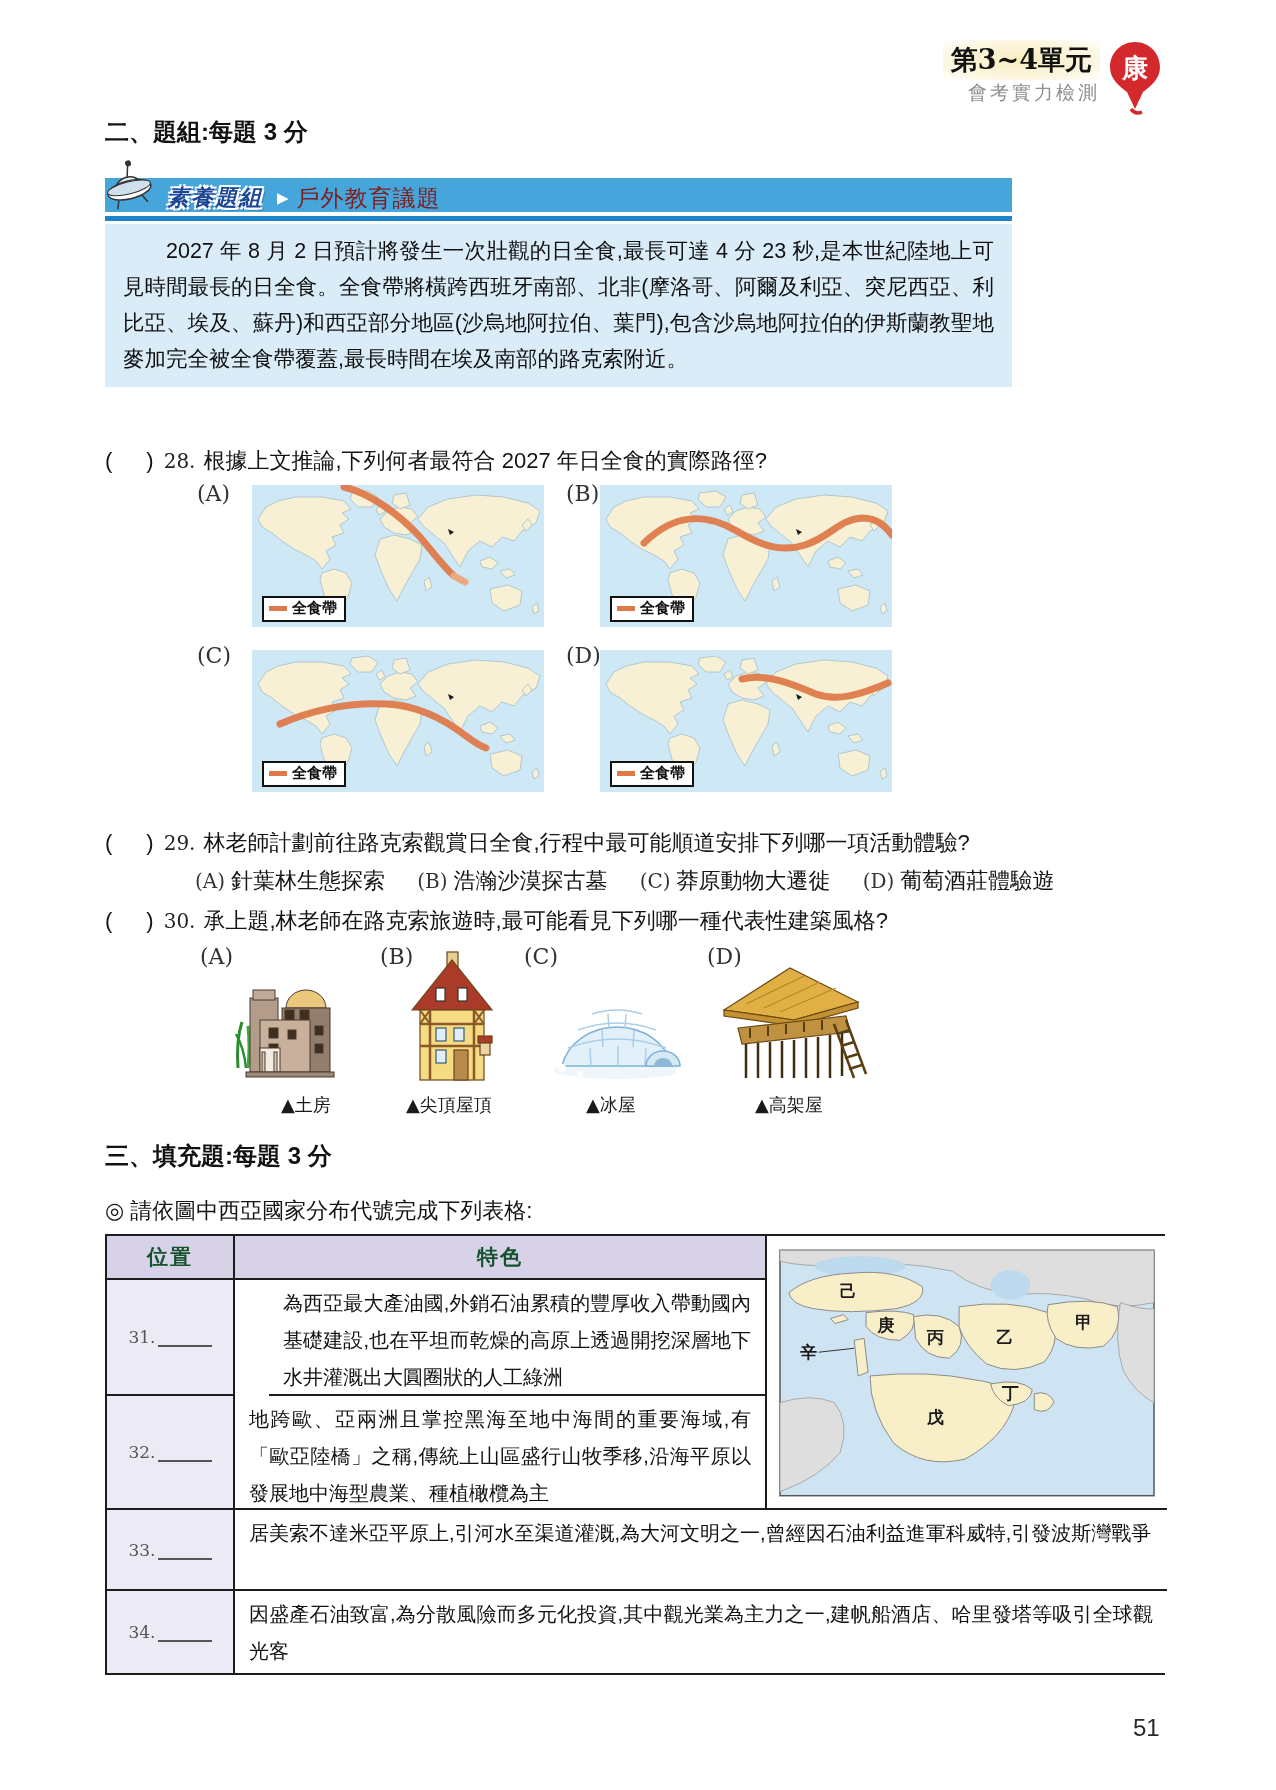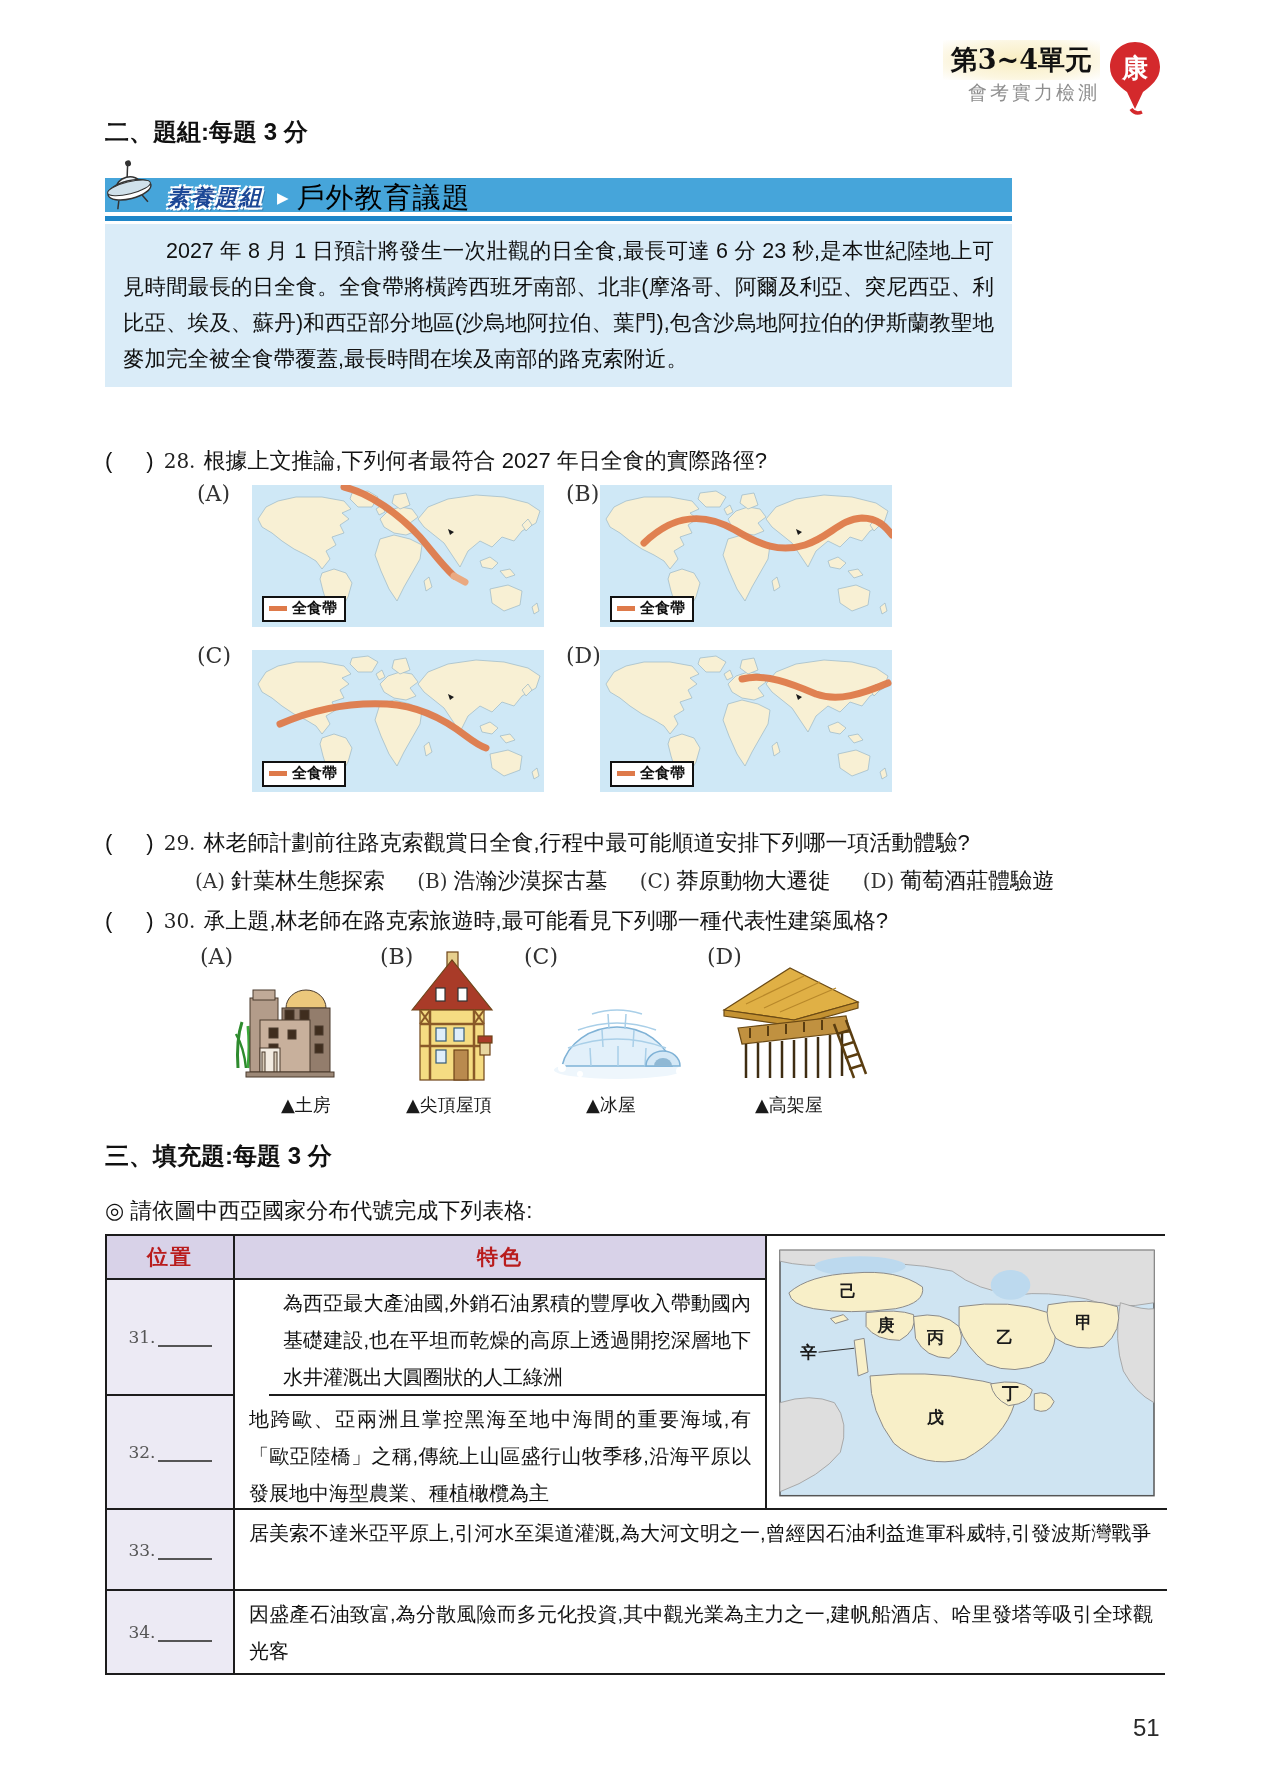--- a/index.html
+++ b/index.html
@@ -16,21 +16,21 @@
   
   .h-sec{position:absolute;left:105px;font-size:24px;font-weight:700;color:#111;white-space:nowrap;}
   
   .banner{position:absolute;left:105px;top:178px;width:907px;height:34px;background:#46a5da;}
   .banner-line{position:absolute;left:105px;top:216px;width:907px;height:5px;background:#1e86c8;}
   .banner-inner{position:relative;height:40px;display:flex;align-items:center;text-align:right;}
   .ufo{position:absolute;left:-4px;top:-20px;}
   .banner-tag{margin-left:62px;font-size:22px;font-weight:900;font-style:italic;color:#1c4796;letter-spacing:2px;
       text-shadow:-2px -2px 0 #fff,2px -2px 0 #fff,-2px 2px 0 #fff,2px 2px 0 #fff,3px 3px 0 rgba(30,60,110,.35);}
   .banner-arrow{color:#fff;font-size:15px;margin:0 8px 0 14px;}
-  .banner-topic{color:#000000;font-size:28px;letter-spacing:1px;}
+  .banner-topic{color:#7f1d1d;font-size:23px;letter-spacing:1px;}
   
   .passage{position:absolute;left:105px;top:224px;width:907px;box-sizing:border-box;
       background:#daecf8;padding:9px 18px 10px 18px;font-size:21.5px;line-height:36px;
       text-align:justify;text-indent:2em;color:#101010;}
   
   .q-line{position:absolute;font-size:22px;color:#141414;white-space:nowrap;}
   .paren{font-size:22px;}
   .paren-gap{display:inline-block;width:34px;}
   .qnum{font-family:"DejaVu Serif","Liberation Serif",serif;font-size:20px;margin:0 8px 0 10px;color:#222;}
   .opt-letter{font-family:"DejaVu Serif","Liberation Serif",serif;font-size:22px;color:#333;font-weight:400;}
@@ -49,21 +49,21 @@
   .bcaption{position:absolute;font-family:"DejaVu Serif","Liberation Serif",serif;font-size:18px;color:#1a1a1a;white-space:nowrap;}
   
   .instr{position:absolute;left:105px;font-size:22px;color:#141414;white-space:nowrap;}
   .ftable{position:absolute;left:105px;top:1234px;width:1060px;box-sizing:border-box;
       display:grid;grid-template-columns:128px 532px 400px;
       grid-template-rows:44px 116px 114px 81px 82px;border:2.5px solid #1c1c1c;background:#fff;}
   .cell{box-sizing:border-box;}
   .bb{border-bottom:2px solid #1c1c1c;}
   .br{border-right:2px solid #1c1c1c;}
   .hcell{background:#d8d2e8;display:flex;align-items:center;justify-content:center;
-      font-size:21px;font-weight:700;letter-spacing:2px;color:#b91c1c;}
+      font-size:21px;font-weight:700;letter-spacing:2px;color:#14532d;}
   .pcell{background:#eceaf4;display:flex;align-items:center;justify-content:center;}
   .pcell .num{font-family:"DejaVu Serif","Liberation Serif",serif;font-size:17px;color:#555;}
   .pcell .blank{display:inline-block;width:54px;height:18px;border-bottom:2px solid #555;margin-left:2px;}
   .dcell{background:#fff;padding:5px 14px 0 14px;font-size:20px;line-height:37px;color:#121212;text-align:justify;}
   .mapcell{grid-column:3;grid-row:1/span 3;background:#fff;display:flex;justify-content:center;align-items:flex-start;padding-top:13px;}
   
   .pagenum{position:absolute;left:1133px;top:1714px;font-size:24px;color:#2a2a2a;}
 </style>
 </head>
 <body>
@@ -122,21 +122,21 @@
           <line x1="40" y1="40" x2="44" y2="48" stroke="#333" stroke-width="1.5"></line>
         </g>
       </svg>
       <span class="banner-tag">素養題組</span>
       <span class="banner-arrow">▶</span>
       <span class="banner-topic">戶外教育議題</span>
     </div>
   </div>
   <div class="banner-line"></div>
 
-  <div class="passage">2027 年 8 月 1 日預計將發生一次壯觀的日全食,最長可達 6 分 23 秒,是本世紀陸地上可見時間最長的日全食。全食帶將橫跨西班牙南部、北非(摩洛哥、阿爾及利亞、突尼西亞、利比亞、埃及、蘇丹)和西亞部分地區(沙烏地阿拉伯、葉門),包含沙烏地阿拉伯的伊斯蘭教聖地麥加完全被全食帶覆蓋,最長時間在埃及南部的路克索附近。</div>
+  <div class="passage">2027 年 8 月 2 日預計將發生一次壯觀的日全食,最長可達 4 分 23 秒,是本世紀陸地上可見時間最長的日全食。全食帶將橫跨西班牙南部、北非(摩洛哥、阿爾及利亞、突尼西亞、利比亞、埃及、蘇丹)和西亞部分地區(沙烏地阿拉伯、葉門),包含沙烏地阿拉伯的伊斯蘭教聖地麥加完全被全食帶覆蓋,最長時間在埃及南部的路克索附近。</div>
 
   <div class="q-line" style="left:105px;top:446px;">
     <span class="paren">(</span><span class="paren-gap"></span><span class="paren">)</span><span class="qnum">28.</span><span>根據上文推論,下列何者最符合 2027 年日全食的實際路徑?</span>
   </div>
 
   <div class="map-letter opt-letter" style="left:197px;top:481px;">(A)</div>
   <div class="mapbox" style="left:252px;top:485px;">
     <svg width="292" height="142" viewBox="0 0 292 142">
       <use href="#world"></use>
       <path d="M92,2 C118,8 148,30 168,52 C180,66 190,80 202,91" stroke="#de7a4a" stroke-width="7" fill="none" stroke-linecap="round" opacity="0.95"></path>

